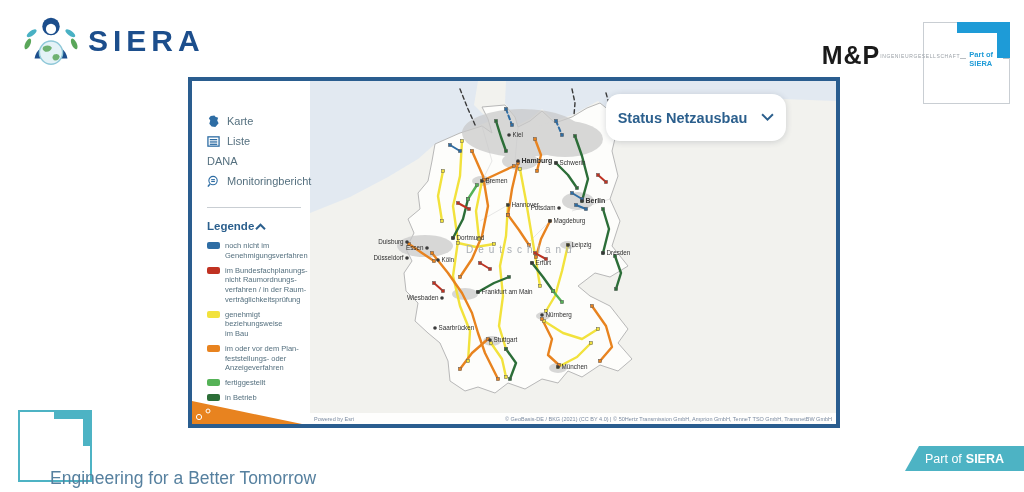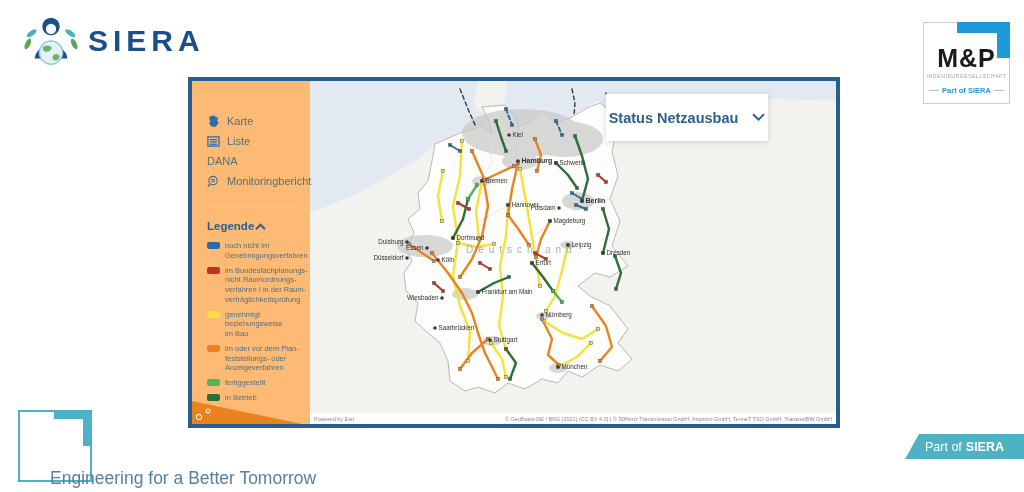--- a/index.html
+++ b/index.html
@@ -10,63 +10,63 @@
   .slide{position:relative;width:1024px;height:492px;background:#fff;overflow:hidden;
          font-family:"Liberation Sans",sans-serif;}
 
   
   .siera-logo{position:absolute;left:22px;top:12px;display:flex;align-items:center;gap:8px;}
   .siera-mark{width:58px;height:58px;}
   .siera-word{font-size:30px;font-weight:bold;color:#1c4e8c;letter-spacing:5px;}
 
   
   .mp-logo{position:absolute;left:923px;top:22px;width:87px;height:82px;border:1px solid #c9ced3;
-           background:#fff;display:flex;flex-direction:column;align-items:center;justify-content:flex-end;
-           padding-bottom:8px;box-sizing:border-box;}
+           background:#fff;display:flex;flex-direction:row;align-items:center;justify-content:flex-end;
+           padding-bottom:16px;box-sizing:border-box;}
   .mp-corner{position:absolute;top:-1px;right:-1px;width:53px;height:36px;}
   .mp-corner .h{position:absolute;right:0;top:0;width:53px;height:11px;background:var(--mpblue);}
   .mp-corner .v{position:absolute;right:0;top:0;width:13px;height:36px;background:var(--mpblue);}
   .mp-name{font-size:25px;font-weight:bold;color:#1a1a1a;line-height:1;letter-spacing:1px;}
   .mp-sub{font-size:5px;color:#9aa0a6;letter-spacing:.6px;margin-top:2px;}
   .mp-badge{display:flex;align-items:center;gap:3px;margin-top:7px;font-size:7.5px;color:var(--mpblue);font-weight:bold;}
   .mp-badge .dash{width:10px;height:1px;background:#b9bec3;}
 
   
   .app-frame{position:absolute;left:188px;top:77px;width:652px;height:351px;
              border:4px solid var(--borderblue);box-sizing:border-box;background:#e7ecf2;display:flex;}
-  .sidebar{width:118px;background:#fdba74;padding:30px 0 16px 15px;box-sizing:border-box;position:relative;z-index:2;}
+  .sidebar{width:118px;background:#ffffff;padding:30px 0 16px 15px;box-sizing:border-box;position:relative;z-index:2;}
   .nav-item{display:flex;align-items:center;gap:7px;height:20px;color:#55707f;font-size:11px;cursor:pointer;}
   .nav-item svg{width:13px;height:13px;flex:none;}
   .divider{width:94px;height:1px;background:#c9ced3;margin:16px 0 12px 0;}
   .legend-header{display:flex;align-items:center;cursor:pointer;}
   .legend-title{font-size:11.5px;font-weight:bold;color:var(--darkblue);}
   .chev-up{width:13px;height:9px;stroke:var(--darkblue);stroke-width:2.2;fill:none;}
   #legend-items{margin-top:9px;}
   .legend-item{display:flex;gap:5px;margin-bottom:5px;}
   .legend-chip{width:13px;height:7px;border-radius:2px;flex:none;margin-top:1px;}
   .legend-label{font-size:7.5px;line-height:1.3;color:#55707f;white-space:pre-line;}
 
   .map-area{flex:1;position:relative;}
   #map-svg{position:absolute;inset:0;width:100%;height:100%;}
-  .status-card{position:absolute;left:296px;top:13px;width:162px;height:47px;background:#fff;
+  .status-card{position:absolute;left:296px;top:13px;width:180px;height:47px;background:#fff;
                box-shadow:0 1px 6px rgba(50,60,80,.2);display:flex;align-items:center;justify-content:center;
-               gap:14px;cursor:pointer;}
+               gap:14px;cursor:pointer;border-radius:14px;}
   .status-card .status-label{font-size:14.5px;font-weight:bold;color:var(--darkblue);}
   .chev-down{width:13px;height:9px;stroke:var(--darkblue);stroke-width:1.8;fill:none;}
   .attrib-bar{position:absolute;left:0;right:0;bottom:0;height:11px;background:rgba(255,255,255,.88);
               display:flex;align-items:center;justify-content:space-between;padding:0 4px;}
   .powered,.attrib{font-size:5.5px;color:#7a8aa0;white-space:nowrap;}
   .orange-triangle{position:absolute;left:0;bottom:0;z-index:5;}
 
   
   .corner-square{position:absolute;left:18px;top:410px;width:74px;height:72px;border:2px solid var(--teal);box-sizing:border-box;}
   .corner-square .h{position:absolute;top:-2px;right:-2px;width:38px;height:9px;background:var(--teal);}
   .corner-square .v{position:absolute;top:-2px;right:-2px;width:9px;height:36px;background:var(--teal);}
   .tagline{position:absolute;left:50px;top:452px;font-size:17.5px;color:#56809f;margin-top:16px;}
-  .footer-badge{position:absolute;left:905px;top:434px;width:119px;height:25px;background:var(--teal);
+  .footer-badge{position:absolute;left:905px;top:446px;width:119px;height:25px;background:var(--teal);
                 color:#fff;display:flex;align-items:center;justify-content:center;gap:4px;font-size:12.5px;
                 clip-path:polygon(14px 0,100% 0,100% 100%,0 100%);}
   .footer-badge b{font-weight:bold;}
 </style>
 </head>
 <body>
 
 <div class="slide">
 
   <div class="siera-logo">

